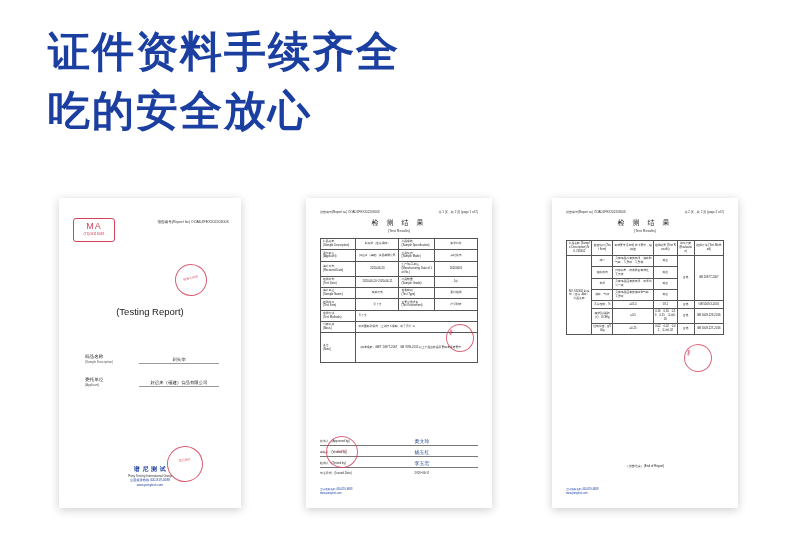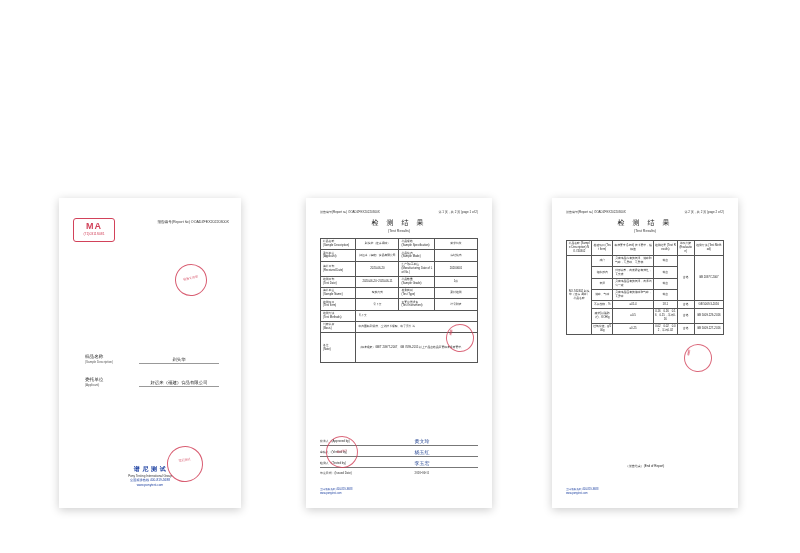--- a/index.html
+++ b/index.html
@@ -62,21 +62,21 @@
     position: absolute;
     left: 6px; top: 14px;
     width: 40px; height: 22px;
     border: 1px solid #d2425a;
     border-radius: 3px;
     color: #d2425a;
     text-align: center;
   }
   .ma-seal .ma-big {
     font-size: 9px;
-    font-weight: bold;
+    font-weight: normal;
     letter-spacing: 1px;
     display: block;
     margin-top: 2px;
   }
   .ma-seal .ma-num {
     font-size: 3.4px;
     display: block;
     margin-top: 1px;
   }
   .rep-no {
@@ -242,34 +242,39 @@
   .stamp-2a { right: 10px; top: 120px; width: 26px; height: 26px; transform: rotate(12deg); }
   .stamp-2b { left: 12px; bottom: 34px; width: 30px; height: 30px; transform: rotate(-10deg); }
   .stamp-3a { right: 18px; top: 140px; width: 26px; height: 26px; transform: rotate(10deg); }
   .vt { writing-mode: vertical-rl; text-orientation: upright; letter-spacing: 1px; }
 </style>
 </head>
 <body>
 
 <div class="page">
 
+  <div class="headline">
+    <span class="line1">证件资料手续齐全</span>
+    <span class="line2">吃的安全放心</span>
+  </div>
 
   <div class="cert cert-1">
     <div class="cert-inner">
 
       <div class="ma-seal">
         <span class="ma-big">MA</span>
         <span class="ma-num">(71)0311S081</span>
       </div>
 
       <div class="rep-no">
         <span>报告编号(Report №)</span>
         <span>OOADZFEX20220300X</span>
       </div>
 
+      <div class="title-en">(Testing    Report)</div>
 
       <div class="round-seal seal-a">
         <span class="seal-text">检验专用章</span>
       </div>
 
       <div class="field-block" style="top:150px;">
         <div class="field-row">
           <div class="field-label">
             <span class="cn">样品名称</span>
             <span class="en">(Sample Description)</span>

